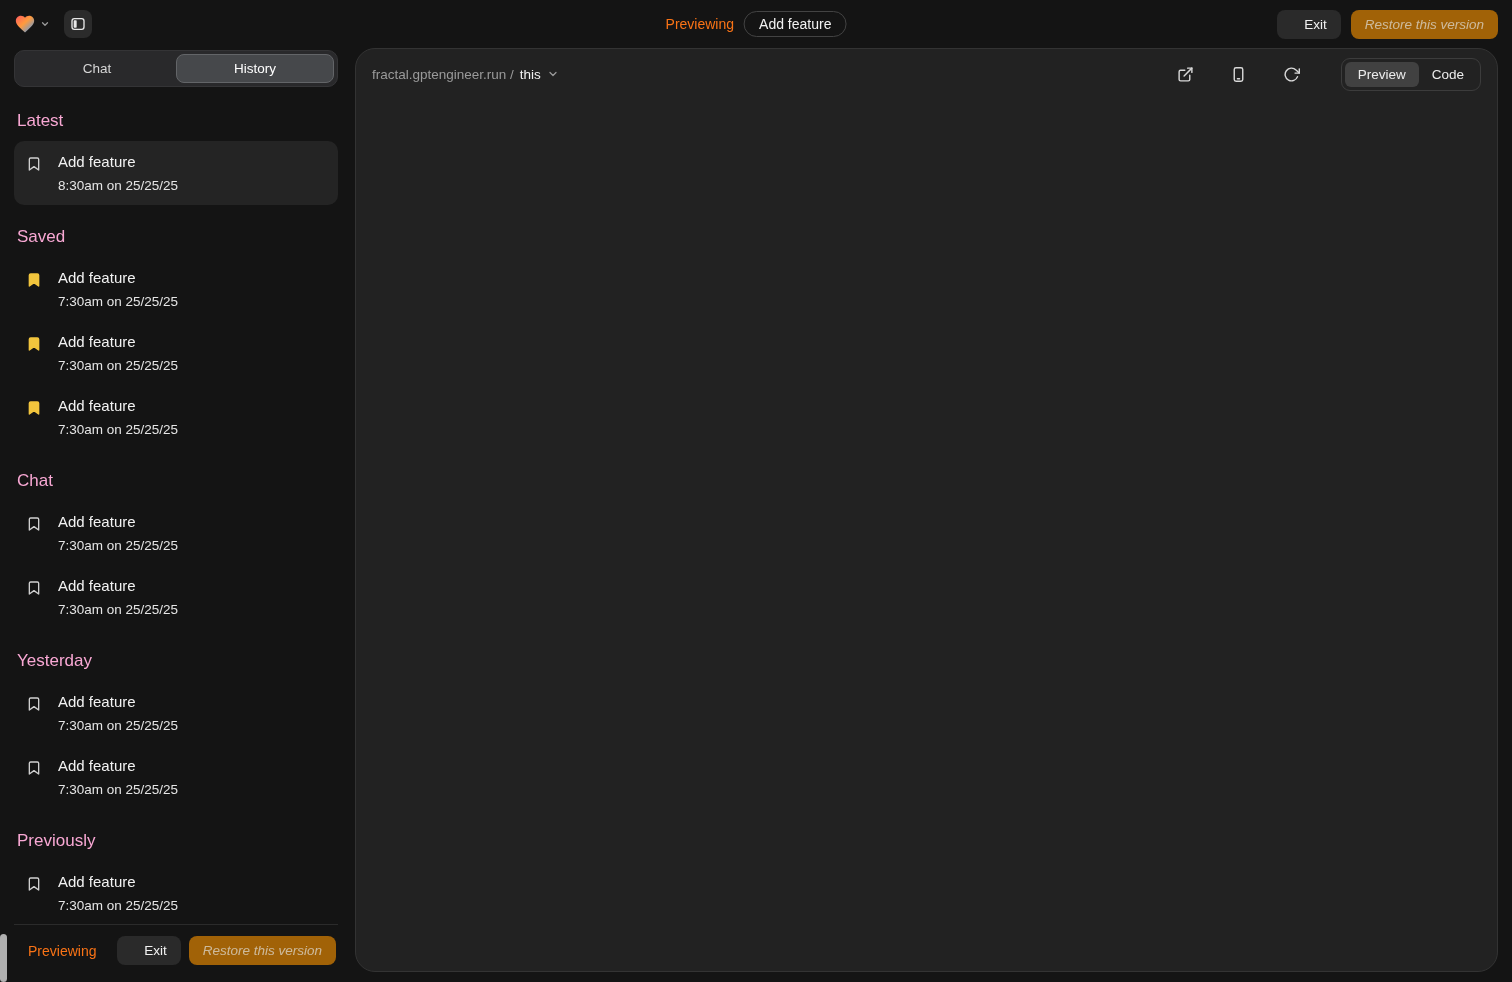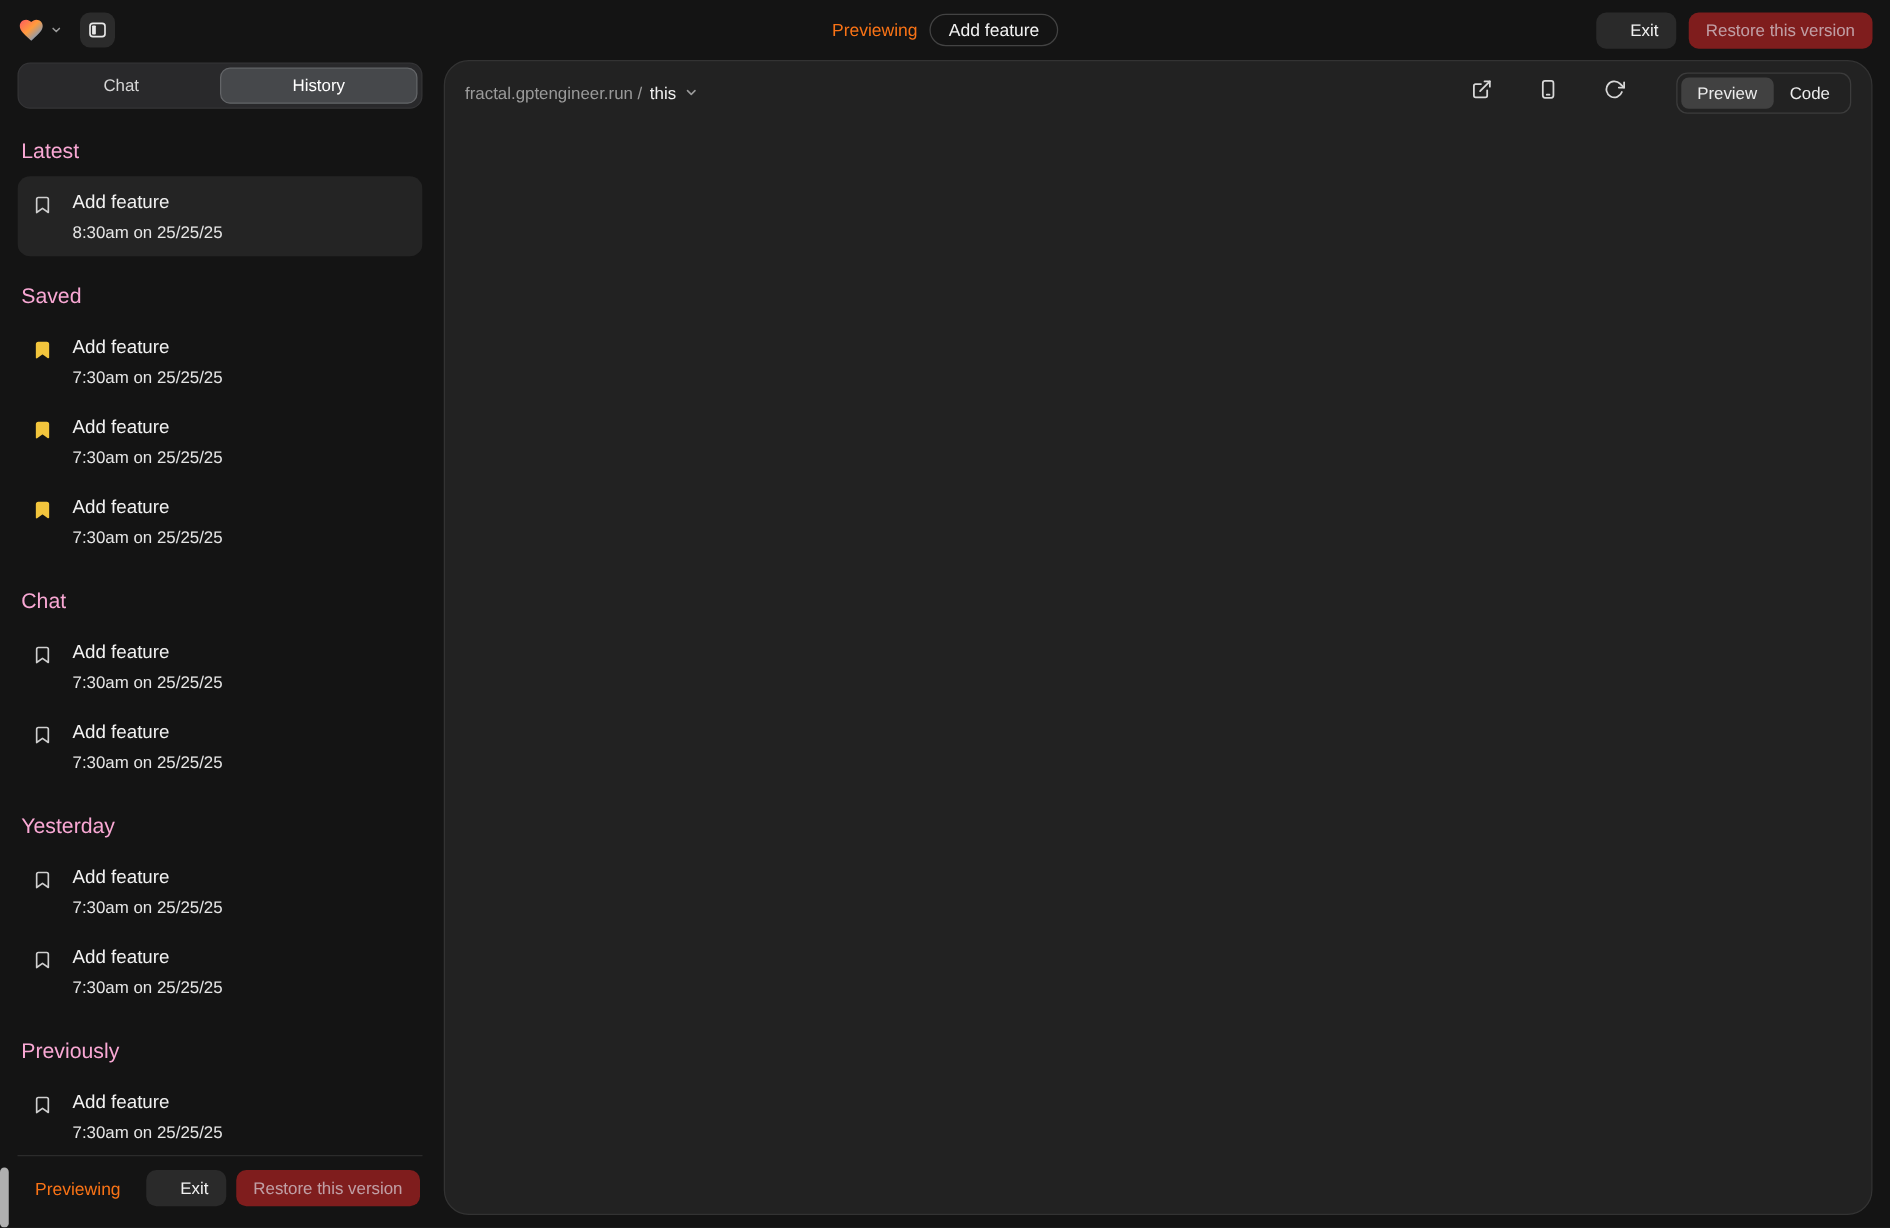--- a/index.html
+++ b/index.html
@@ -36,21 +36,21 @@
     border:1px solid #434343; border-radius:999px;
     padding:4px 14px; font-size:14px; color:#f2f2f2; font-weight:500;
   }
   .topbar-right { margin-left:auto; display:flex; align-items:center; gap:10px; }
   .btn {
     border:none; border-radius:8px; font-size:13.5px;
     padding:7px 14px; cursor:pointer;
     font-family:inherit; font-weight:500;
   }
   .btn-dark { background:#2a2a2a; color:#f2f2f2;padding-left:27px; }
-  .btn-blue { background:#7f1d1d; color:rgba(235,245,255,0.6); }
+  .btn-blue { background:#a16207; color:rgba(235,245,255,0.6);font-style:italic; }
 
   
   .sidebar {
     position:absolute; top:50px; left:14px; width:324px; bottom:6px;
     display:flex; flex-direction:column;
   }
   .seg-tabs {
     display:flex; background:#29292b; border-radius:10px; padding:3px;
     border:1px solid #343436; flex:0 0 auto;
   }
@@ -90,21 +90,21 @@
   .main-panel {
     position:absolute; top:48px; left:355px; right:14px; bottom:10px;
     background:#222222; border:1px solid #333333; border-radius:20px;
   }
   .main-header {
     height:50px; display:flex; align-items:center; padding:0 16px;
   }
   .url-bar { display:flex; align-items:center; gap:6px; font-size:13.5px; cursor:pointer; }
   .url-prefix { color:#9a9a9a; }
   .url-current { color:#f0f0f0; font-weight:500; }
-  .header-actions { margin-left:auto; display:flex; gap:25px; }
+  .header-actions { margin-left:auto; display:flex; align-items:center; gap:25px; }
   .icon-btn {
     width:28px; height:28px; display:flex; align-items:center; justify-content:center;
     color:#d8d8d8; cursor:pointer; border-radius:6px; background:transparent; border:none;
   }
   .view-toggle {
     display:flex; border:1px solid #3c3c3c; border-radius:9px; padding:3px; margin-left:10px;
   }
   .view-seg {
     padding:5px 13px; font-size:13.5px; color:#ececec; border-radius:6px; cursor:pointer;
   }

